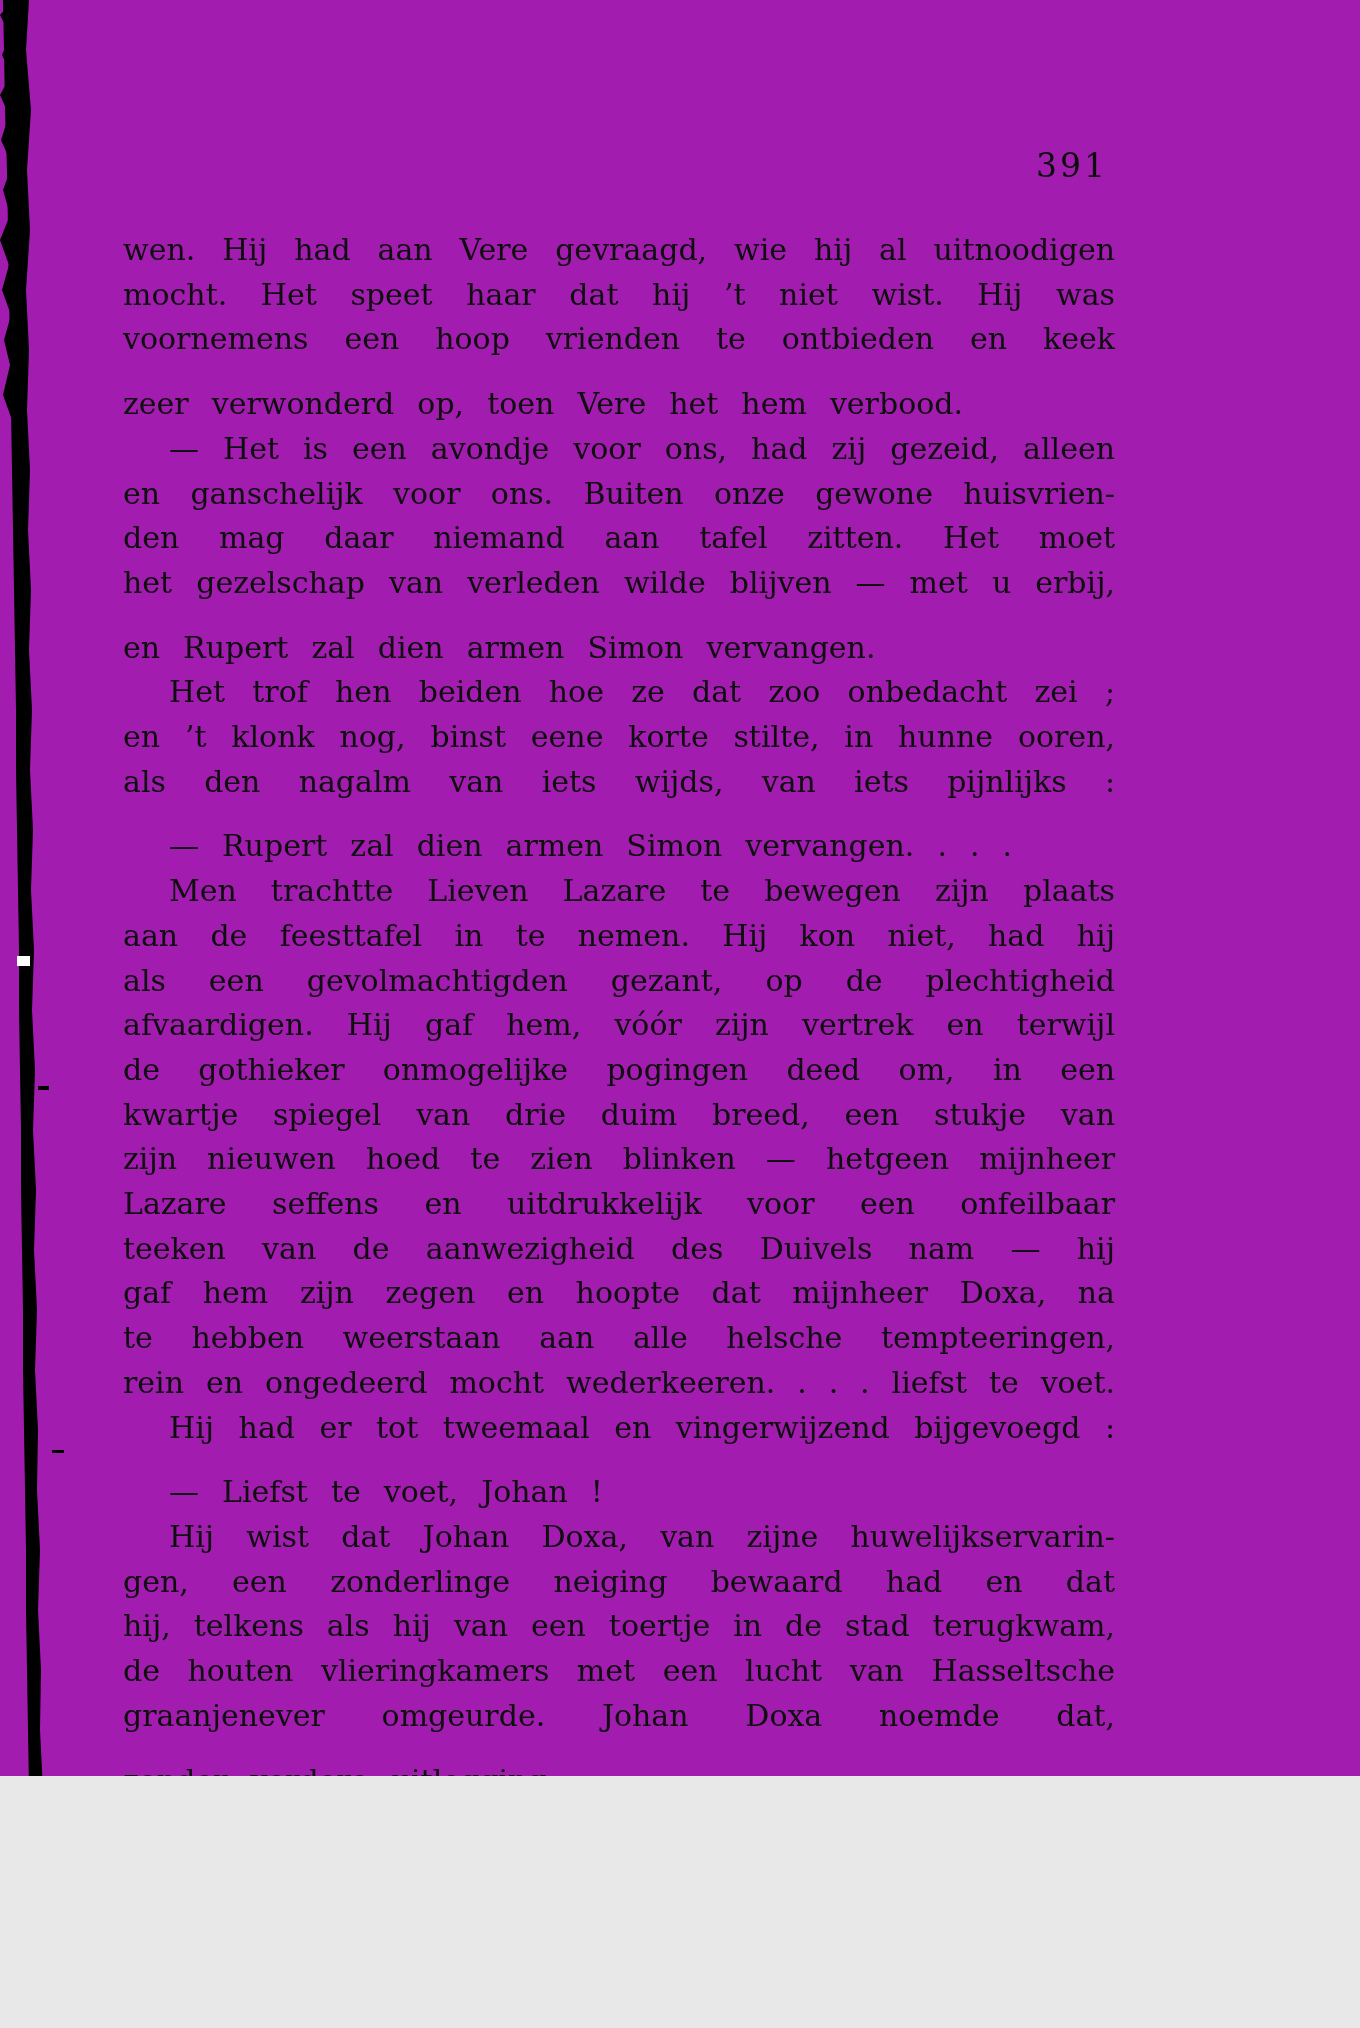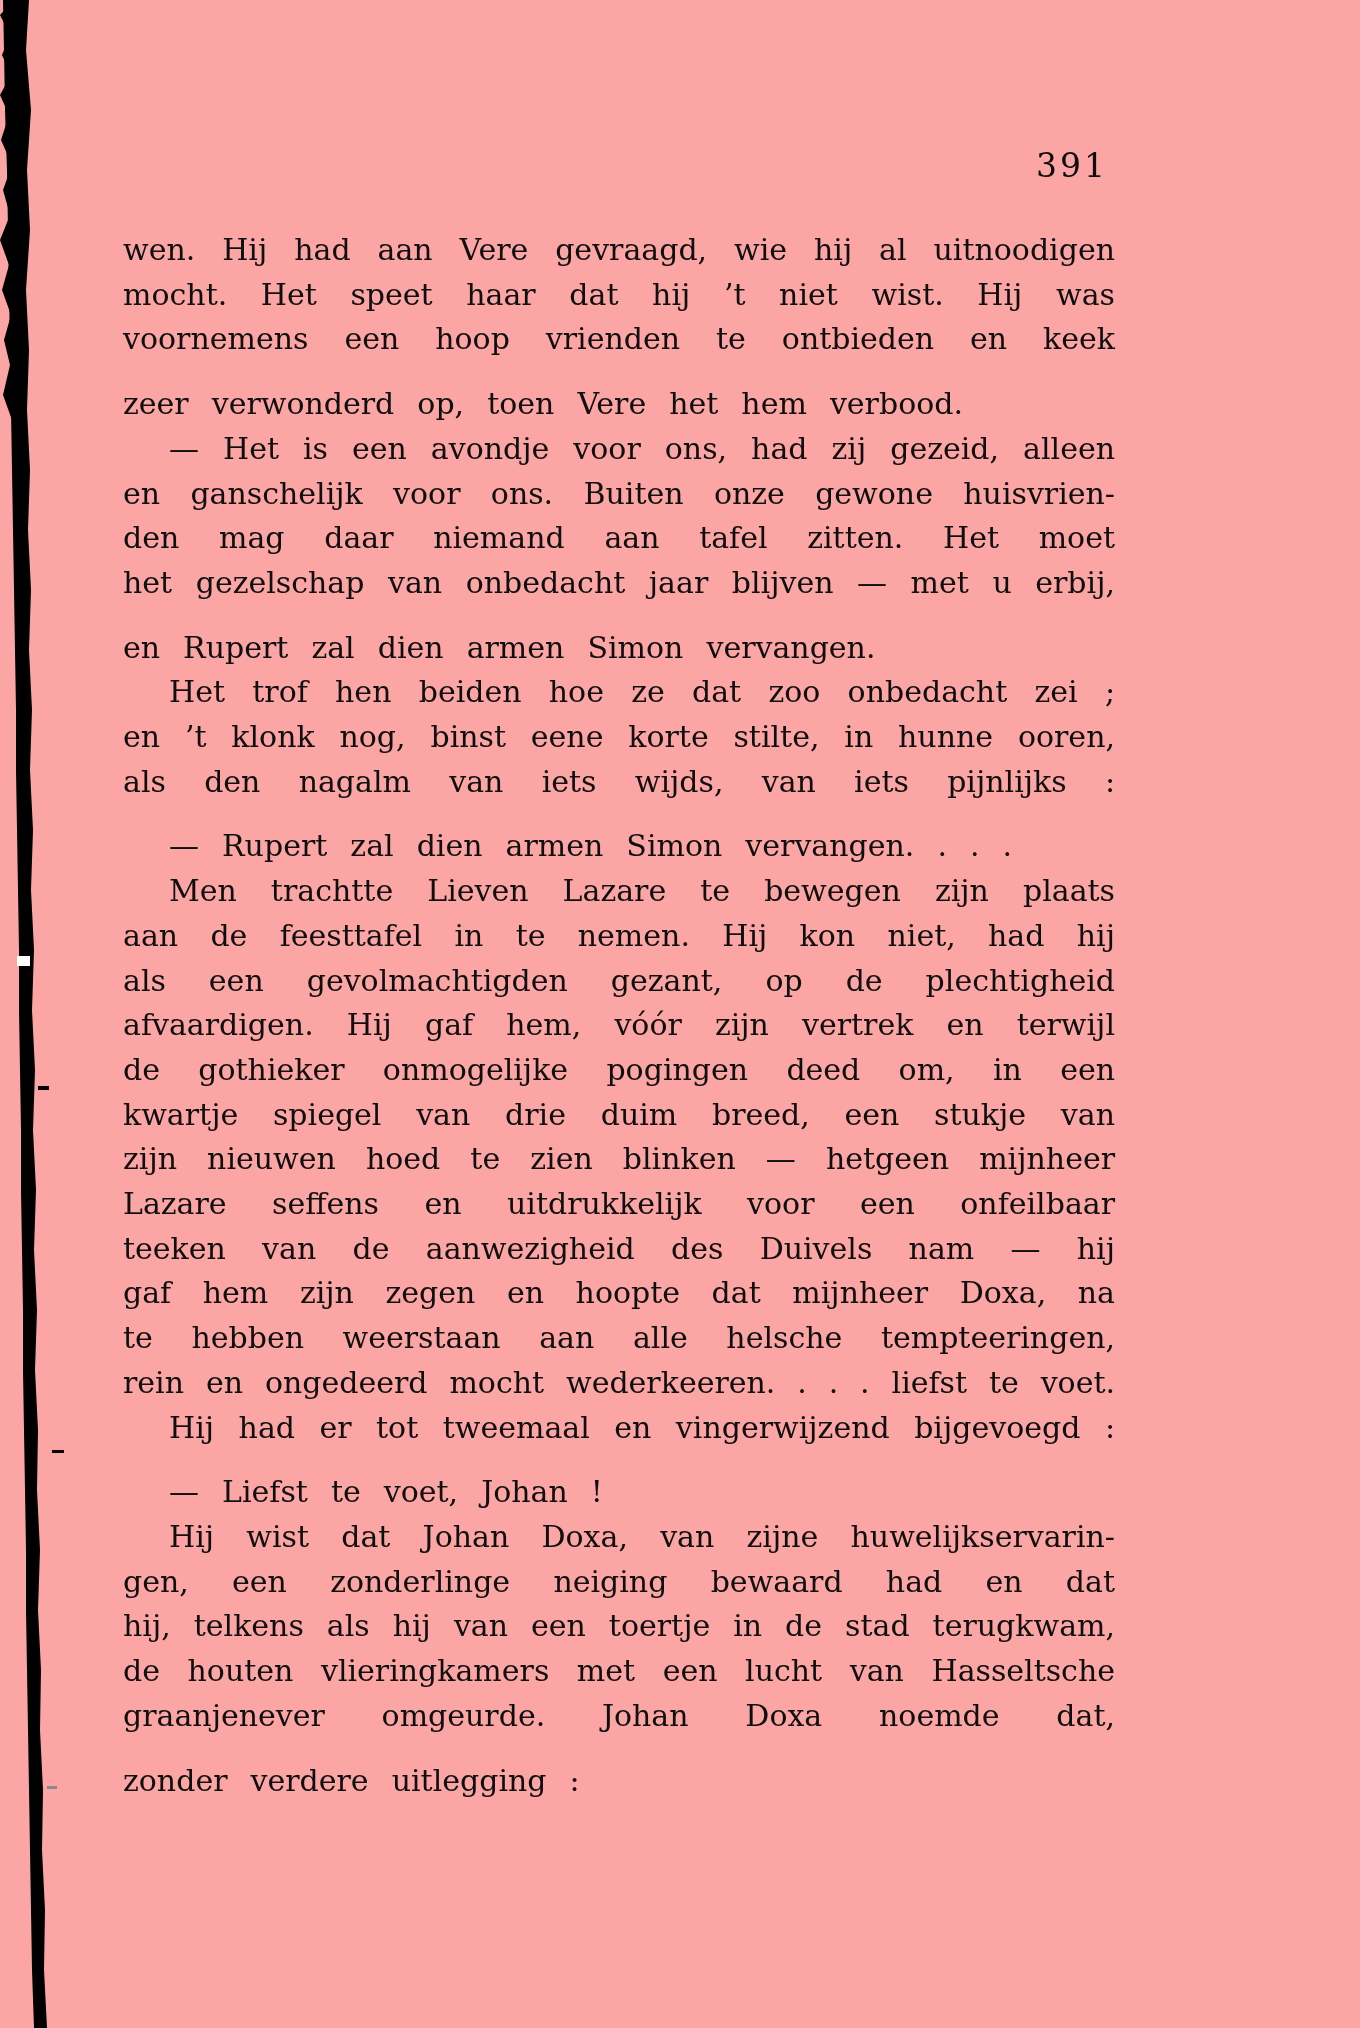--- a/index.html
+++ b/index.html
@@ -1,19 +1,19 @@
 <!DOCTYPE html>
 <html lang="nl"><head>
 <meta charset="utf-8">
 <style>
   html,body { margin:0; padding:0; background:#e8e8e8; }
   .page {
     position:relative;
-    width:1360px; height:2028px;
-    background:#fca5a5;
+    width:1360px; height:1776px;
+    background:#a21caf;
     overflow:hidden;
     font-family:"DejaVu Serif","Liberation Serif",serif;
     color:#0f0f0f;
   }
   .binding { position:absolute; left:0; top:0; }
   .page-number {
     position:absolute;
     left:1036px; top:146px;
     font-size:33px;
     letter-spacing:3px;
@@ -62,21 +62,21 @@
   <div class="page-number">391</div>
 
   <div class="body-text">
       <div class="line">wen. Hij had aan Vere gevraagd, wie hij al uitnoodigen</div>
       <div class="line">mocht. Het speet haar dat hij ’t niet wist. Hij was</div>
       <div class="line">voornemens een hoop vrienden te ontbieden en keek</div>
       <div class="line nojust wide">zeer verwonderd op, toen Vere het hem verbood.</div>
       <div class="line indent">— Het is een avondje voor ons, had zij gezeid, alleen</div>
       <div class="line">en ganschelijk voor ons. Buiten onze gewone huisvrien-</div>
       <div class="line">den mag daar niemand aan tafel zitten. Het moet</div>
-      <div class="line">het gezelschap van onbedacht jaar blijven — met u erbij,</div>
+      <div class="line">het gezelschap van verleden wilde blijven — met u erbij,</div>
       <div class="line nojust wide">en Rupert zal dien armen Simon vervangen.</div>
       <div class="line indent">Het trof hen beiden hoe ze dat zoo onbedacht zei ;</div>
       <div class="line">en ’t klonk nog, binst eene korte stilte, in hunne ooren,</div>
       <div class="line">als den nagalm van iets wijds, van iets pijnlijks :</div>
       <div class="line indent nojust wide">— Rupert zal dien armen Simon vervangen. . . .</div>
       <div class="line indent">Men trachtte Lieven Lazare te bewegen zijn plaats</div>
       <div class="line">aan de feesttafel in te nemen. Hij kon niet, had hij</div>
       <div class="line">als een gevolmachtigden gezant, op de plechtigheid</div>
       <div class="line">afvaardigen. Hij gaf hem, vóór zijn vertrek en terwijl</div>
       <div class="line">de gothieker onmogelijke pogingen deed om, in een</div>

